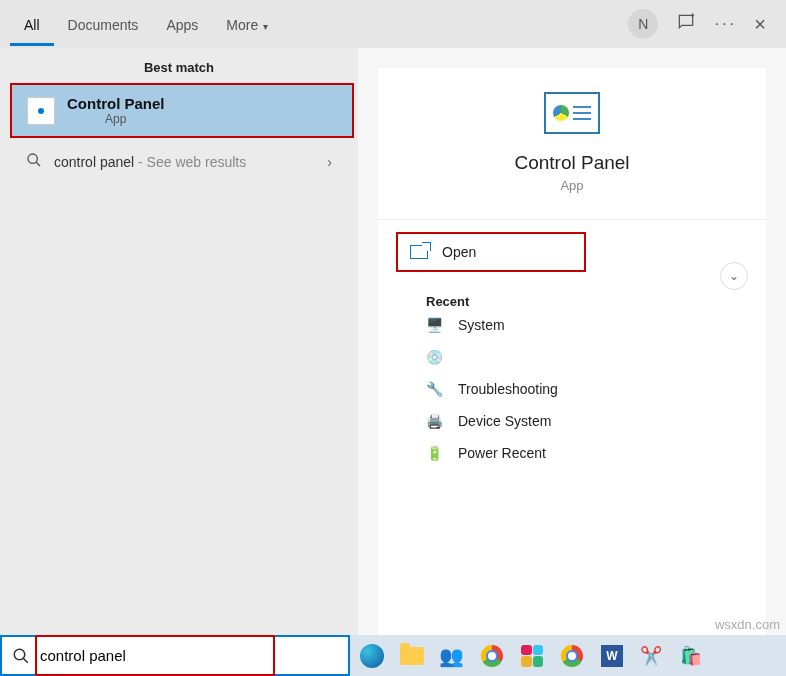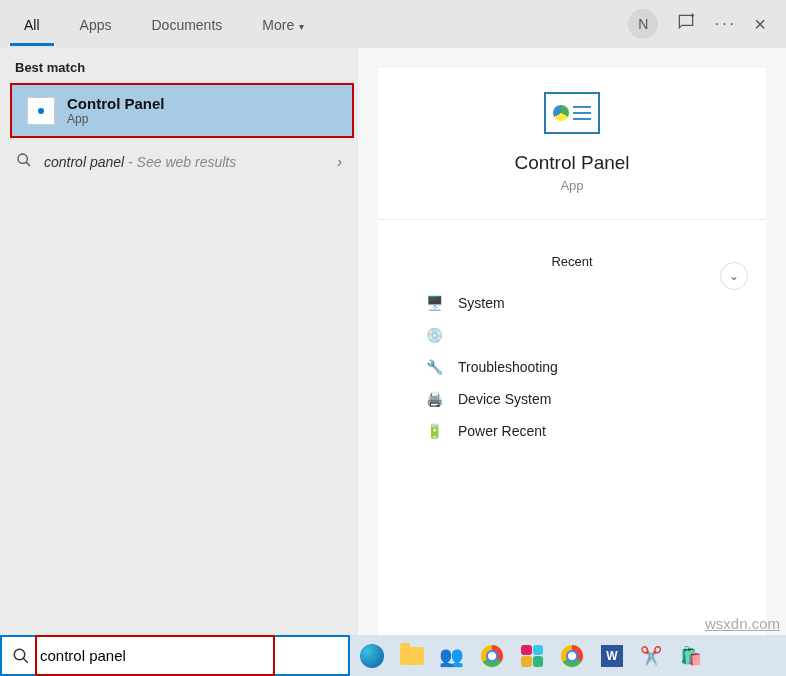--- a/index.html
+++ b/index.html
@@ -2,43 +2,43 @@
 <html><head>
 <meta charset="utf-8">
 <style>
 * { box-sizing: border-box; margin: 0; padding: 0; font-family: "Segoe UI", sans-serif; }
 body { width: 786px; height: 676px; background: #fff; overflow: hidden; position: relative; }
 
 .window { width: 786px; height: 635px; background: #e9e9e9; display: flex; flex-direction: column; }
 
 
 .topbar { height: 48px; display: flex; align-items: center; padding: 0 10px; background: #e6e6e6; }
-.tabs { display: flex; gap: 12px; align-items: center; }
+.tabs { display: flex; gap: 0; align-items: center; }
 .tab { padding: 14px 14px 10px 14px; font-size: 14px; color: #555; cursor: pointer; border-bottom: 3px solid transparent; }
 .tab.active { color: #111; border-bottom: 3px solid #0078d4; }
 .tab .chev { font-size: 10px; margin-left: 2px; }
 .topright { margin-left: auto; display: flex; align-items: center; gap: 18px; padding-right: 10px; }
 .avatar-n { width: 30px; height: 30px; border-radius: 50%; background: #d6d6d6; display: flex; align-items: center; justify-content: center; font-size: 14px; color: #555; }
 .feedback-icon svg { width: 20px; height: 20px; stroke: #555; fill: none; }
 .dots { color: #555; font-size: 16px; letter-spacing: 2px; }
 .close-x { font-size: 20px; color: #555; font-weight: 300; }
 
 .main { flex: 1; display: flex; }
 
 
-.left { width: 358px; background: #ebebeb; display: flex; flex-direction: column; }
+.left { width: 358px; background: #ebebeb; display: flex; flex-direction: column; text-align: center; }
 .section-label { font-size: 13px; font-weight: 600; padding: 12px 15px 8px 15px; color: #222; }
 .best-match-item { display: flex; align-items: center; padding: 10px 15px; background: #a8cbe5; border: 2px solid #c40000; margin: 0 4px 4px 10px; }
 .cp-small-icon { width: 28px; height: 28px; background: #fff; border: 1px solid #ccc; display: flex; align-items: center; justify-content: center; margin-right: 12px; }
 .cp-small-icon .dot { width: 6px; height: 6px; background: #0078d4; border-radius: 50%; display: inline-block; }
 .best-text { display: flex; flex-direction: column; }
 .best-title { font-size: 15px; font-weight: 600; color: #111; }
 .best-sub { font-size: 12px; color: #555; }
 
-.web-row { display: flex; align-items: center; padding: 10px 16px; font-style: italic; }
+.web-row { display: flex; align-items: center; padding: 10px 26px; }
 .web-row .search-ic { margin-right: 12px; }
 .web-row .search-ic svg { width: 16px; height: 16px; stroke: #555; fill: none; stroke-width: 2; }
 .web-text { font-size: 14px; color: #333; }
 .web-text .sub { color: #888; }
 .web-row .arrow { margin-left: auto; color: #666; font-size: 14px; }
 
 
 .right { flex: 1; background: #f6f6f6; padding: 20px 20px 0 20px; }
 .rpanel { background: #fff; height: 100%; padding: 24px 0 0 0; display: flex; flex-direction: column; }
 .big-icon-wrap { display: flex; flex-direction: column; align-items: center; }
@@ -50,21 +50,21 @@
 .rsub { font-size: 13px; color: #888; margin-top: 4px; }
 
 .actions { margin-top: 26px; border-top: 1px solid #eee; padding: 12px 18px 0 18px; position: relative; }
 .open-row { display: flex; align-items: center; padding: 10px 12px; border: 2px solid #c40000; width: 190px; }
 .open-ic { width: 18px; height: 14px; border: 1.5px solid #0078d4; position: relative; margin-right: 14px; }
 .open-ic::after { content: ''; position: absolute; top: -4px; right: -4px; width: 8px; height: 8px; border-top: 1.5px solid #0078d4; border-right: 1.5px solid #0078d4; background: #fff; }
 .open-text { font-size: 14px; color: #222; }
 .expand-btn { position: absolute; right: 18px; top: 42px; width: 28px; height: 28px; border: 1px solid #ddd; border-radius: 50%; background: #fff; display: flex; align-items: center; justify-content: center; font-size: 12px; color: #666; }
 
 .recent-sec { padding: 8px 30px 0 30px; }
-.recent-label { font-size: 13px; font-weight: 400; color: #222; margin: 14px 0 18px 0; text-align: center; }
+.recent-label { font-size: 13px; font-weight: 700; color: #222; margin: 14px 0 0 0; }
 .recent-item { display: flex; align-items: center; padding: 7px 0; font-size: 14px; color: #222; }
 .recent-item .ri-icon { width: 18px; height: 18px; margin-right: 14px; display: flex; align-items: center; justify-content: center; font-size: 14px; }
 
 
 .bottom { position: absolute; bottom: 0; left: 0; width: 786px; height: 41px; display: flex; }
 .searchbox { width: 350px; height: 41px; border: 2px solid #0078d4; background: #fff; display: flex; align-items: center; padding: 0 10px; }
 .searchbox svg { width: 18px; height: 18px; stroke: #333; fill: none; stroke-width: 2; margin-right: 10px; }
 .searchbox input { border: none; outline: none; font-size: 15px; flex: 1; background: transparent; }
 .searchbox-hl { position: absolute; left: 35px; bottom: 0; width: 240px; height: 41px; border: 2px solid #c40000; pointer-events: none; }
 
@@ -74,31 +74,31 @@
 .tb-folder { width: 24px; height: 18px; background: #ffcc4d; border-radius: 2px; position: relative; }
 .tb-folder::before { content: ''; position: absolute; top: -4px; left: 0; width: 10px; height: 4px; background: #ffcc4d; border-radius: 2px 2px 0 0; }
 .tb-teams { color: #5059c9; font-size: 20px; font-weight: bold; }
 .tb-chrome { width: 22px; height: 22px; border-radius: 50%; background: conic-gradient(#ea4335 0 33%, #4caf50 33% 66%, #fbbc05 66% 100%); position: relative; }
 .tb-chrome::after { content: ''; position: absolute; top: 5px; left: 5px; width: 12px; height: 12px; background: #fff; border-radius: 50%; border: 2px solid #4285f4; box-sizing: border-box; }
 .tb-slack { width: 22px; height: 22px; display: grid; grid-template: 1fr 1fr / 1fr 1fr; gap: 1px; }
 .tb-slack div:nth-child(1){background:#e01e5a;border-radius:3px;} .tb-slack div:nth-child(2){background:#36c5f0;border-radius:3px;} .tb-slack div:nth-child(3){background:#ecb22e;border-radius:3px;} .tb-slack div:nth-child(4){background:#2eb67d;border-radius:3px;}
 .tb-word { width: 22px; height: 22px; background: #2b579a; color: #fff; font-size: 12px; font-weight: bold; display: flex; align-items: center; justify-content: center; }
 .tb-snip { font-size: 18px; }
 .tb-store { font-size: 18px; }
-.watermark { position: absolute; right: 6px; bottom: 44px; font-size: 15px; color: #aaa; text-decoration: underline; }
+.watermark { position: absolute; right: 6px; bottom: 44px; font-size: 13px; color: #aaa; }
 </style>
 </head>
 <body>
 
 <div class="window">
   <div class="topbar">
     <div class="tabs">
       <div class="tab active">All</div>
+      <div class="tab">Documents</div>
       <div class="tab">Apps</div>
-      <div class="tab">Documents</div>
       <div class="tab"><span>More</span><span class="chev"> ▾</span></div>
     </div>
     <div class="topright">
       <div class="avatar-n">N</div>
       <div class="feedback-icon">
         <svg viewBox="0 0 24 24">
             <path d="M4 4h16v12H7l-3 3V4z" stroke-width="1.5"></path>
             <path d="M19 2l2 2-2 2" stroke-width="1.5"></path>
           </svg>
       </div>
@@ -141,20 +141,24 @@
                 <div></div>
                 <div></div>
                 <div></div>
               </div>
           </div>
           <div class="rtitle">Control Panel</div>
           <div class="rsub">App</div>
         </div>
 
         <div class="actions">
+          <div class="open-row">
+            <div class="open-ic"></div>
+            <div class="open-text">Open</div>
+          </div>
           <div class="expand-btn">⌄</div>
 
           <div class="recent-sec">
             <div class="recent-label">Recent</div>
             <div class="recent-item">
                 <span class="ri-icon">🖥️</span>
                 <span>System</span>
               </div>
             <div class="recent-item">
                 <span class="ri-icon">💿</span>

